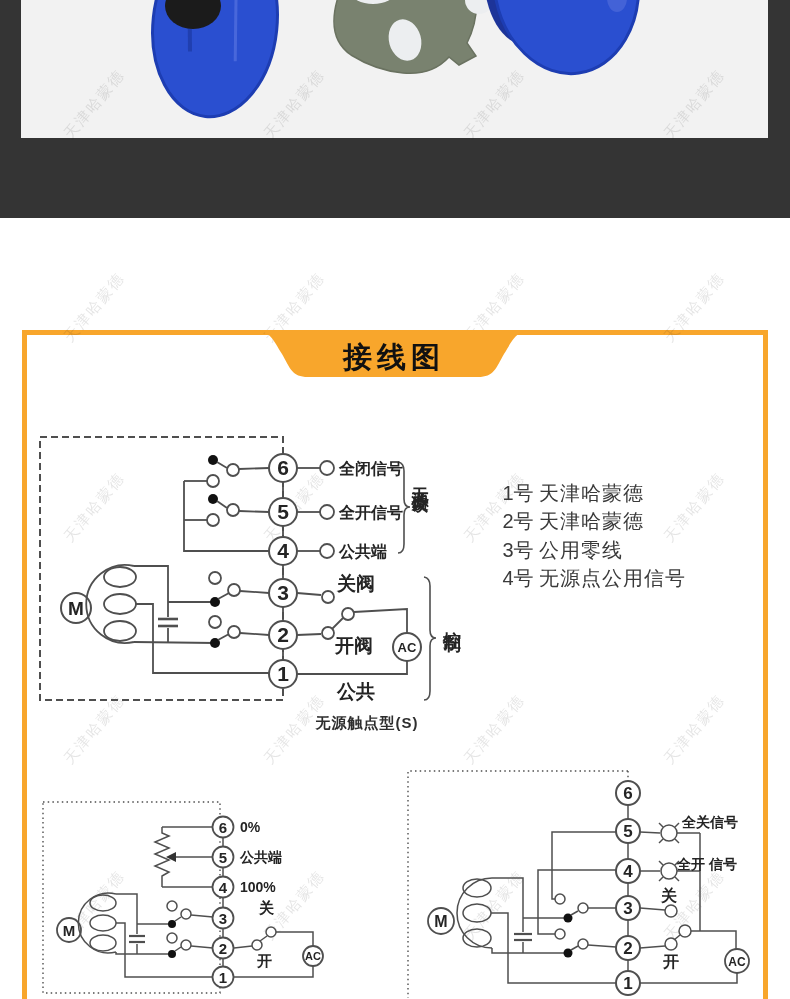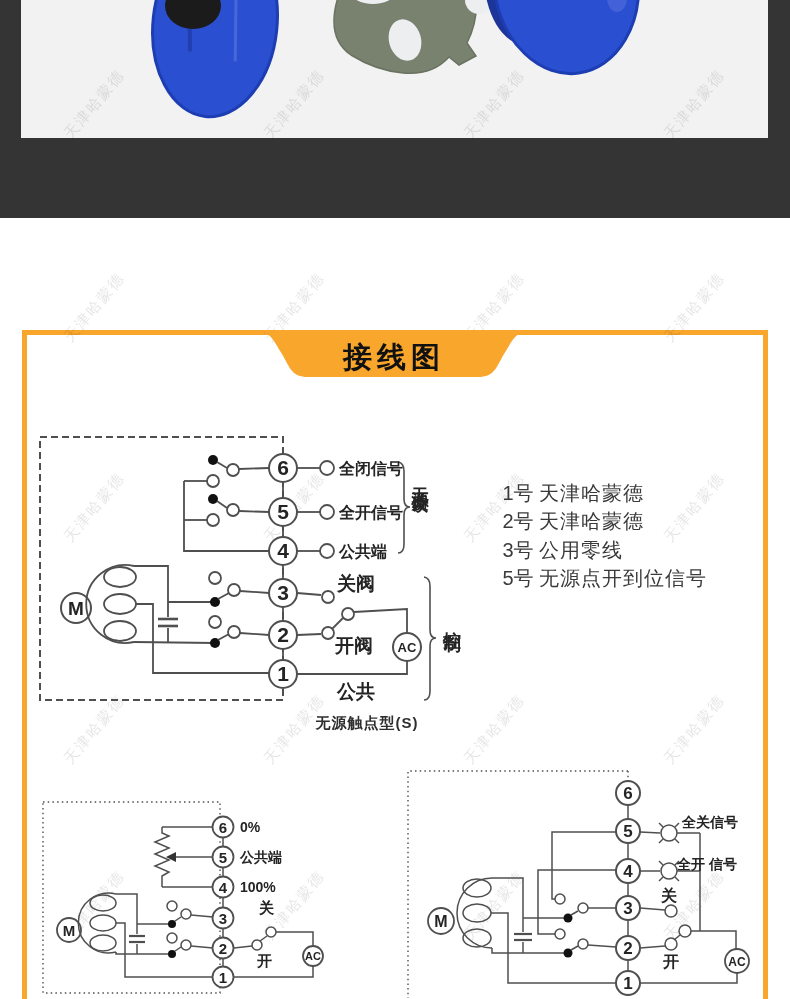--- a/index.html
+++ b/index.html
@@ -113,22 +113,22 @@
     </div>
   <div class="legend-row">
       <span class="legend-num">2号</span>
       <span class="legend-desc">天津哈蒙德</span>
     </div>
   <div class="legend-row">
       <span class="legend-num">3号</span>
       <span class="legend-desc">公用零线</span>
     </div>
   <div class="legend-row">
-      <span class="legend-num">5号</span>
-      <span class="legend-desc">无源点开到位信号</span>
+      <span class="legend-num">4号</span>
+      <span class="legend-desc">无源点公用信号</span>
     </div>
 </div>
 
 <div class="caption">无源触点型(S)</div>
 
 <svg class="diagram-svg" width="790" height="669" viewBox="0 330 790 669">
 
   <g class="wire wire-main">
     <rect x="40" y="437" width="243" height="263" class="dashed" stroke-width="2"></rect>
 

